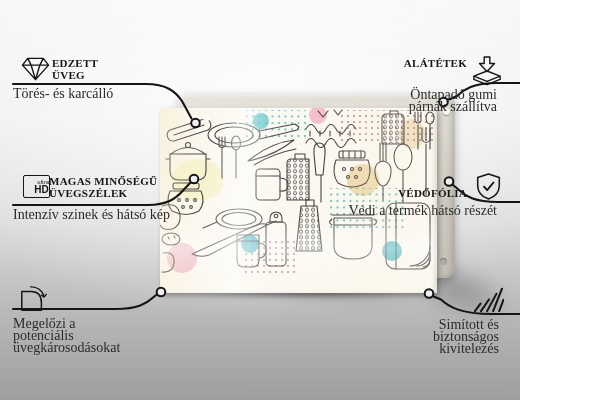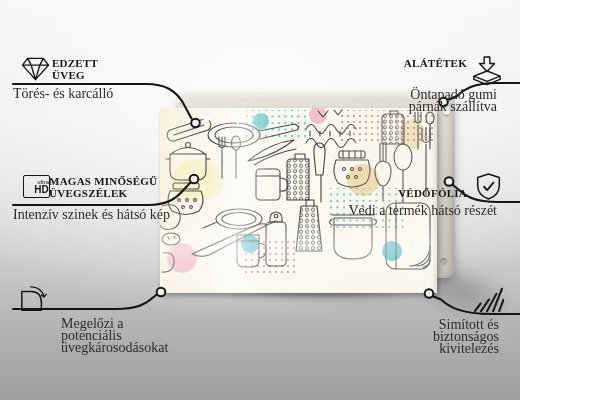--- a/index.html
+++ b/index.html
@@ -216,21 +216,21 @@
   <div class="callout left" style="left:13px;top:283px;width:165px;">
     <span class="c-icon" style="left:5px;top:2px;">
       <svg width="30" height="28" viewBox="0 0 32 30" fill="none" stroke="#161616" stroke-width="1.6" stroke-linejoin="round">
         <path d="M4 27 V7 H14 Q25 7 25 19 V27 Z"></path>
         <path d="M13 2 A14 14 0 0 1 28 13" stroke-width="1.4"></path>
         <path d="M28 13 l-3.5 -2.5 M28 13 l2.5 -3.5" stroke-width="1.4"></path>
       </svg>
     </span>
     <div class="c-titles" style="left:37px;top:3px;">
     </div>
-    <div class="c-sub" style="left:0;top:35px;width:125px;margin-left:48px;">Megelőzi a potenciális üvegkárosodásokat</div>
+    <div class="c-sub" style="left:0;top:35px;width:125px;">Megelőzi a potenciális üvegkárosodásokat</div>
   </div>
 
   <div class="callout right" style="right:13px;top:55px;width:175px;">
     <span class="c-icon" style="right:5px;top:0;">
       <svg width="30" height="32" viewBox="0 0 32 34" fill="none" stroke="#161616" stroke-width="1.5" stroke-linejoin="round">
         <path d="M13 2 H19 V9 H24 L16 17.5 L8 9 H13 Z"></path>
         <path d="M16 17 L30 22.5 L16 28 L2 22.5 Z"></path>
         <path d="M2 22.5 V26 L16 31.5 L30 26 V22.5"></path>
       </svg>
     </span>

